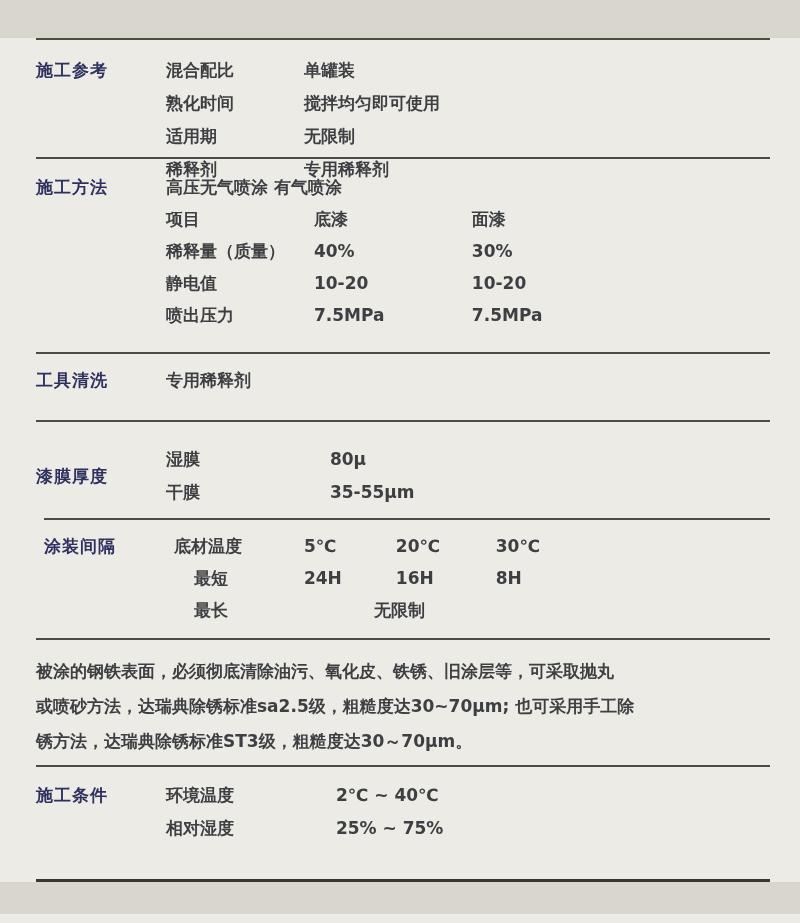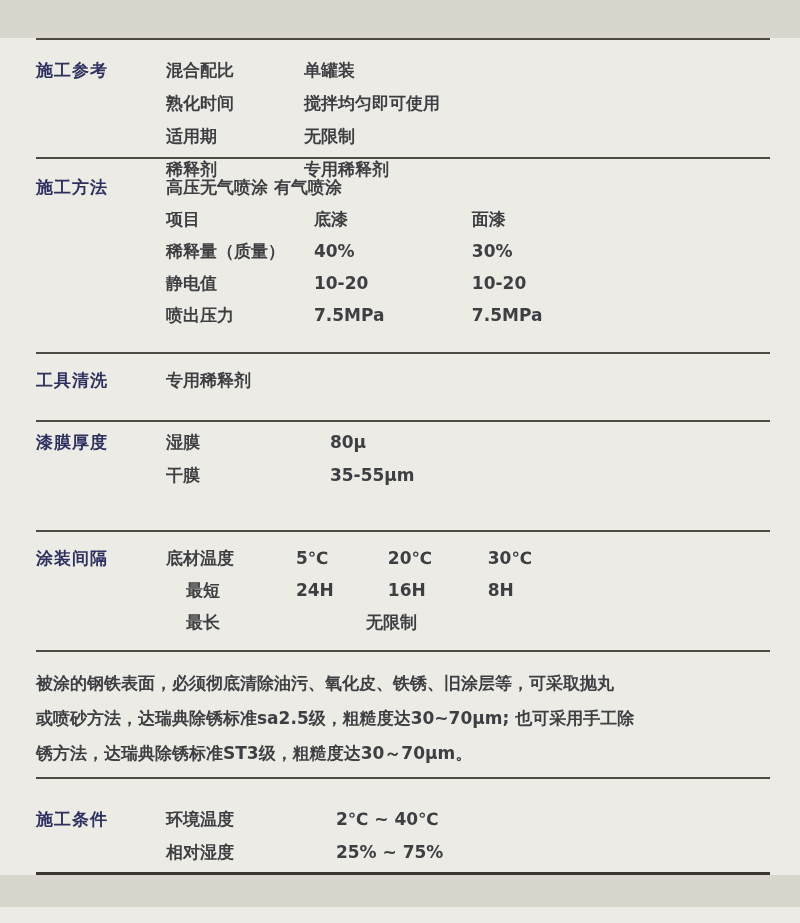--- a/index.html
+++ b/index.html
@@ -33,32 +33,32 @@
   .f{display:inline-block;}
   
   .s1{height:119px;padding-top:14px;}
   .s1 .row{line-height:33px;}
   .s1 .f{width:132px;}
   .s2{height:195px;padding-top:12px;}
   .s2 .row{line-height:32px;}
   .s2 .f{width:142px;}
   .s2 .c1{display:inline-block;width:152px;}
   .s3{height:68px;padding-top:10px;}
-  .s4{height:110px;padding-top:4px;}
+  .s4{height:98px;padding-top:12px;align-items:center;}
   .s4 .f{width:158px;}
-  .s5{height:120px;padding-top:10px;}
+  .s5{height:120px;padding-top:10px;margin-left:8px;}
   .s5 .row{line-height:32px;}
   .s5 .f{width:124px;}
   .s5 .f.indent{box-sizing:border-box;padding-left:20px;}
   .s5 .v1{display:inline-block;width:86px;}
   .s5 .v2{display:inline-block;width:94px;}
   .s5 .nolimit{margin-left:70px;}
   .s6{height:127px;padding-top:14px;}
   .s6 .pline{line-height:35px;white-space:nowrap;}
-  .s7{height:98px;padding-top:24px;}
+  .s7{height:117px;padding-top:12px;}
   .s7 .f{width:164px;}
 </style>
 </head>
 <body>
 
 <div>
 
   <div class="band top"></div>
 
   <div class="doc">

